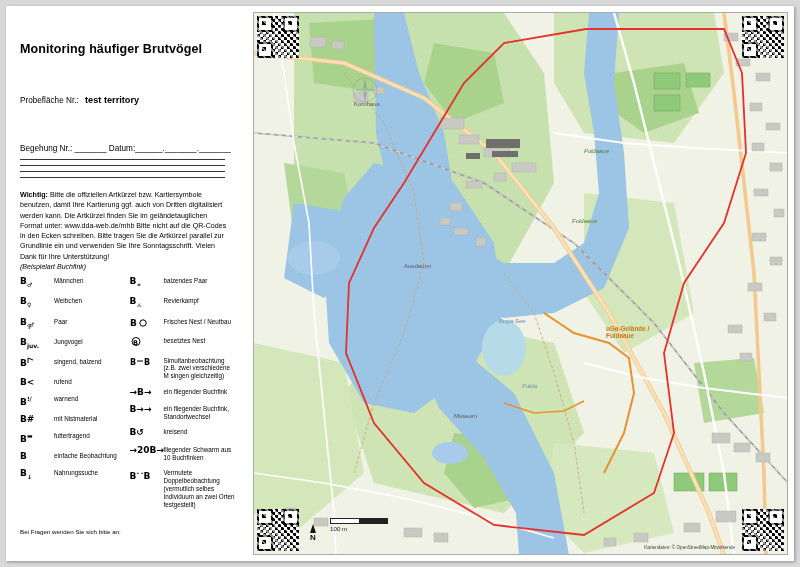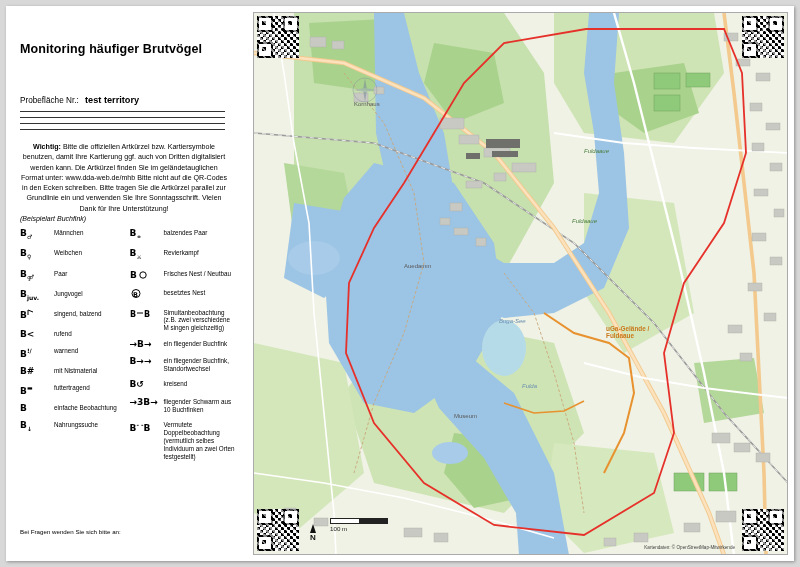--- a/index.html
+++ b/index.html
@@ -59,21 +59,20 @@
     margin: 4px 0 4px 0;
     width: 205px;
   }
   .notes-lines { margin-top: 2px; }
   .warn {
     margin-top: 12px;
     font-size: 7.1px;
     line-height: 1.45;
     color: #000;
     width: 208px;
-    text-align: center;
   }
   .warn b { font-weight: bold; }
   .symbols-head {
     margin-top: 13px;
     font-size: 7.6px;
     font-weight: bold;
   }
   .symbols-sub {
     font-size: 7px;
     font-style: italic;
@@ -231,20 +230,21 @@
 
   <div class="left-panel">
 
     <div class="doc-title">Monitoring häufiger Brutvögel</div>
 
     <div class="field-row">
       <span class="field-label">Probefläche Nr.:</span>
       <span class="territory-name">test territory</span>
     </div>
 
+    <div class="field-row">Begehung Nr.: _______   Datum:______._______._______</div>
 
     <div class="notes-lines">
       <div class="rule"></div>
       <div class="rule"></div>
       <div class="rule"></div>
       <div class="rule"></div>
     </div>
 
     <div class="warn">
       <b>Wichtig:</b><span> Bitte die offiziellen Artkürzel bzw. Kartiersymbole benutzen, damit Ihre Kartierung ggf. auch von Dritten digitalisiert werden kann. Die Artkürzel finden Sie im geländetauglichen Format unter: www.dda-web.de/mhb Bitte nicht auf die QR-Codes in den Ecken schreiben. Bitte tragen Sie die Artkürzel parallel zur Grundlinie ein und verwenden Sie Ihre Sonntagsschrift. Vielen Dank für Ihre Unterstützung!</span>
@@ -349,21 +349,21 @@
         </div>
         <div class="sym-row">
           <span class="sym-glyph">B→→</span>
           <span class="sym-text">ein fliegender Buchfink, Standortwechsel</span>
         </div>
         <div class="sym-row">
           <span class="sym-glyph">B↺</span>
           <span class="sym-text">kreisend</span>
         </div>
         <div class="sym-row">
-          <span class="sym-glyph">→3B→</span>
+          <span class="sym-glyph">→20B→</span>
           <span class="sym-text">fliegender Schwarm aus 10 Buchfinken</span>
         </div>
         <div class="sym-row">
           <span class="sym-glyph">B<span class="sup">- -</span>B</span>
           <span class="sym-text">Vermutete Doppelbeobachtung (vermutlich selbes Individuum an zwei Orten festgestellt)</span>
         </div>
       </div>
     </div>
 
     <div class="footer-q">Bei Fragen wenden Sie sich bitte an:</div>

